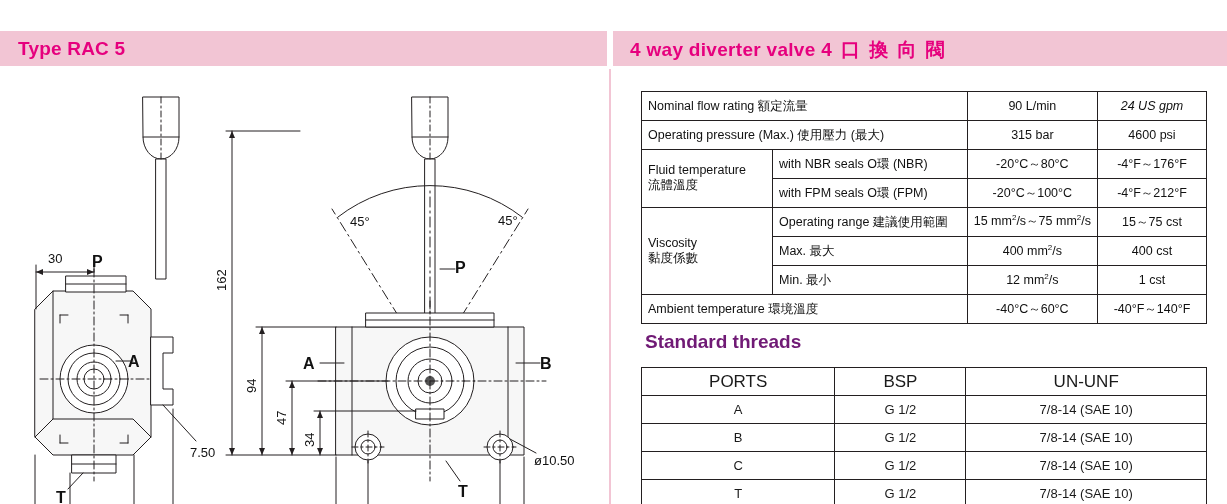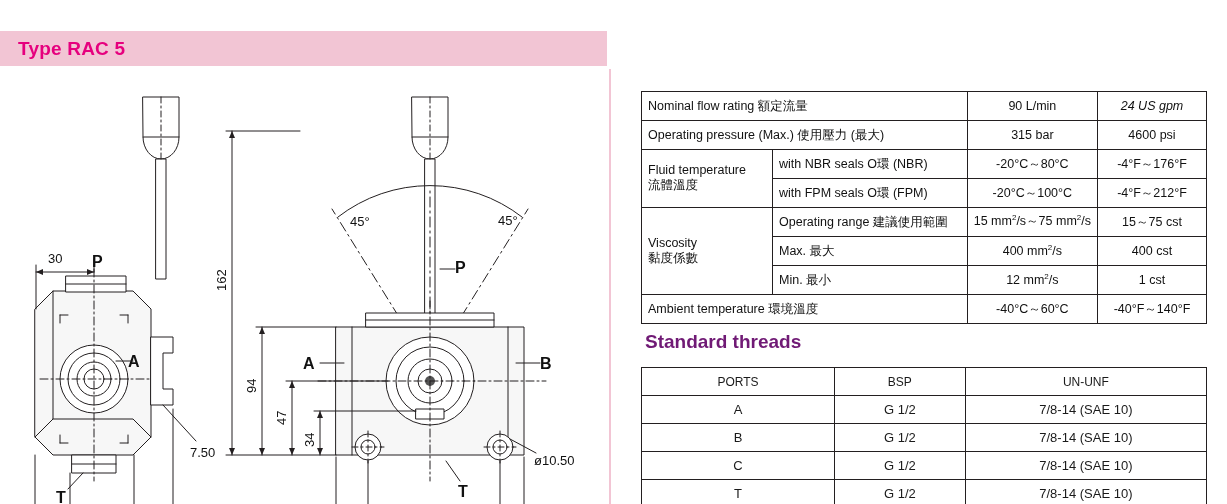--- a/index.html
+++ b/index.html
@@ -116,35 +116,41 @@
     font-size: 13px;
   }
   table.threads th, table.threads td {
     border: 1px solid #231f20;
     text-align: center;
     height: 25px;
     padding: 1px 4px;
     font-weight: normal;
     background: #fff;
   }
-  table.threads th { font-size: 12px; }
+  table.threads th { font-size: 17px; }
   .th-ports { width: 193px; }
   .th-bsp { width: 128px; }
   .th-un { width: 245px; }
   sup { font-size: 8px; vertical-align: super; }
 </style>
 </head>
 <body>
 
 <div class="page">
 
   <div class="header-left">
     <div class="title">Type RAC 5</div>
   </div>
 
+  <div class="header-right">
+    <div class="title">
+      <span>4 way diverter valve</span>
+      <span class="cn">4 口 換 向 閥</span>
+    </div>
+  </div>
 
   <div class="v-divider"></div>
 
   <div class="drawing">
     <svg width="607" height="466" viewBox="0 0 607 466" xmlns="http://www.w3.org/2000/svg">
       <g stroke="#231f20" fill="none" stroke-width="1" stroke-linecap="round" stroke-linejoin="round">
 
         <path d="M143 28 h36 v40 a18 22 0 0 1 -36 0 z" fill="#ffffff"></path>
         <line x1="143" y1="68" x2="179" y2="68"></line>
 

